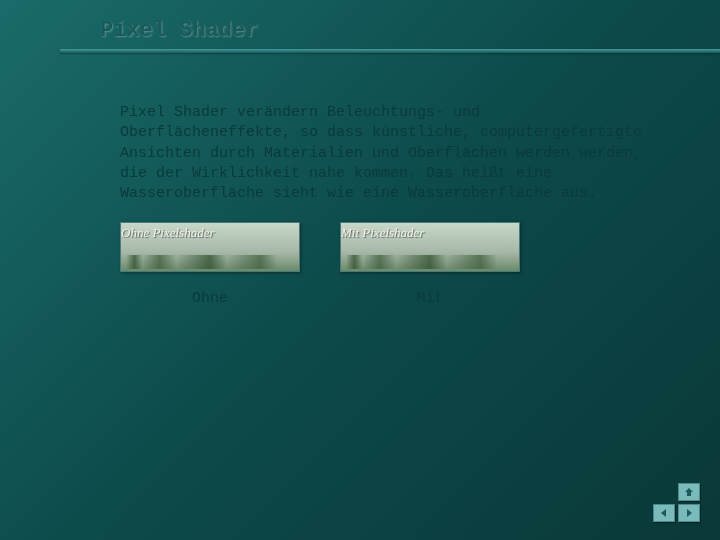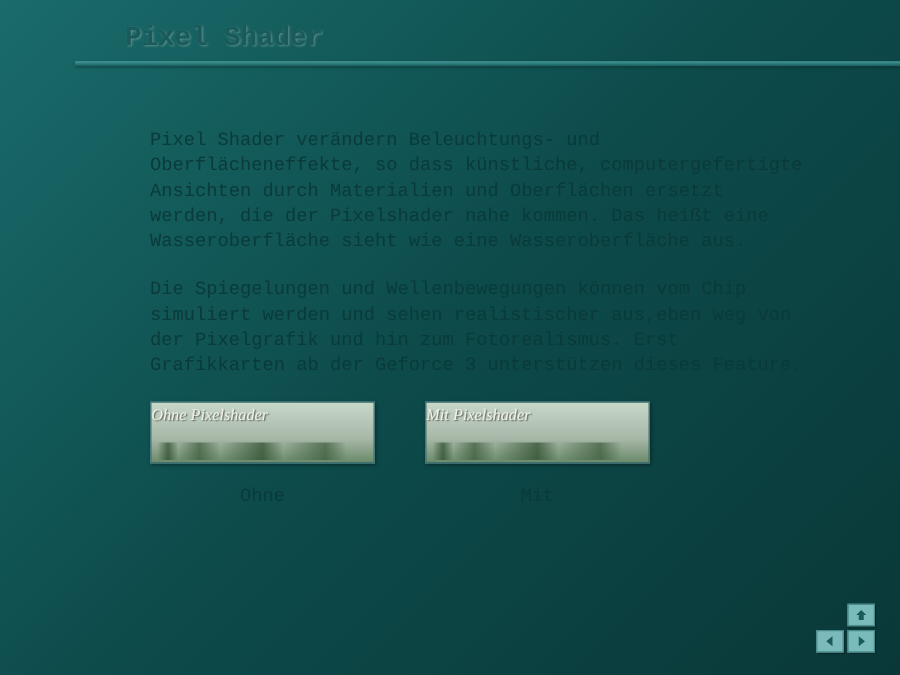--- a/index.html
+++ b/index.html
@@ -116,22 +116,21 @@
 </style>
 </head>
 <body>
 
 <div class="slide">
 
   <div class="title">Pixel Shader</div>
   <div class="divider"></div>
 
   <div class="content">
-    <div class="para">Pixel Shader verändern Beleuchtungs- und Oberflächeneffekte, so dass künstliche, computergefertigte Ansichten durch Materialien und Oberflächen ersetzt werden, die der Pixelshader nahe kommen. Das heißt eine Wasseroberfläche sieht wie eine Wasseroberfläche aus.</div>
-    <div class="para">Die Spiegelungen und Wellenbewegungen können vom Chip simuliert werden und sehen realistischer aus,eben weg von der Pixelgrafik und hin zum Fotorealismus. Erst Grafikkarten ab der Geforce 3 unterstützen dieses Feature.</div>
+    <div class="para">Pixel Shader verändern Beleuchtungs- und Oberflächeneffekte, so dass künstliche, computergefertigte Ansichten durch Materialien und Oberflächen werden werden, die der Wirklichkeit nahe kommen. Das heißt eine Wasseroberfläche sieht wie eine Wasseroberfläche aus.</div>
   </div>
 
   <div class="images-row">
     <div class="img-box">
       <span class="img-label">Ohne Pixelshader</span>
     </div>
     <div class="img-box">
       <span class="img-label">Mit Pixelshader</span>
     </div>
   </div>

